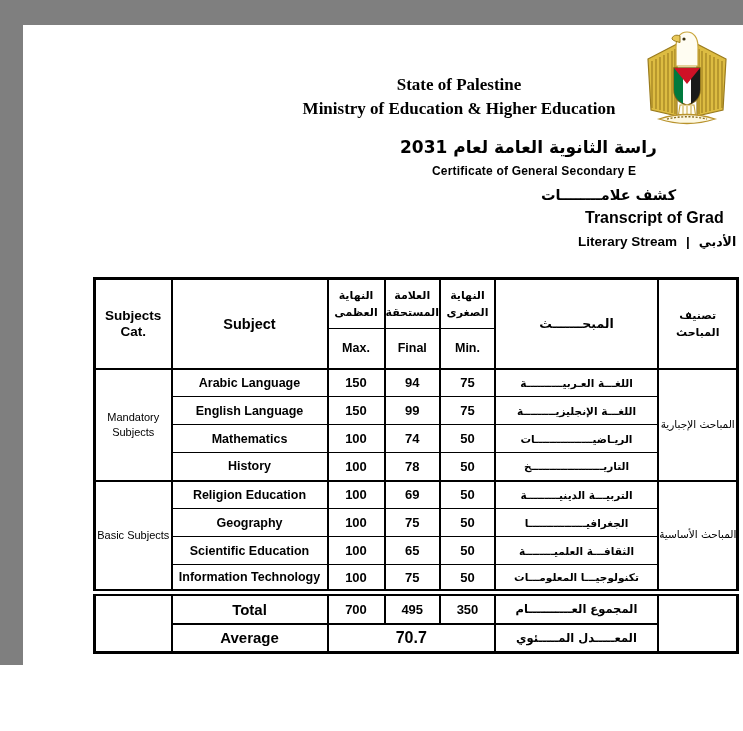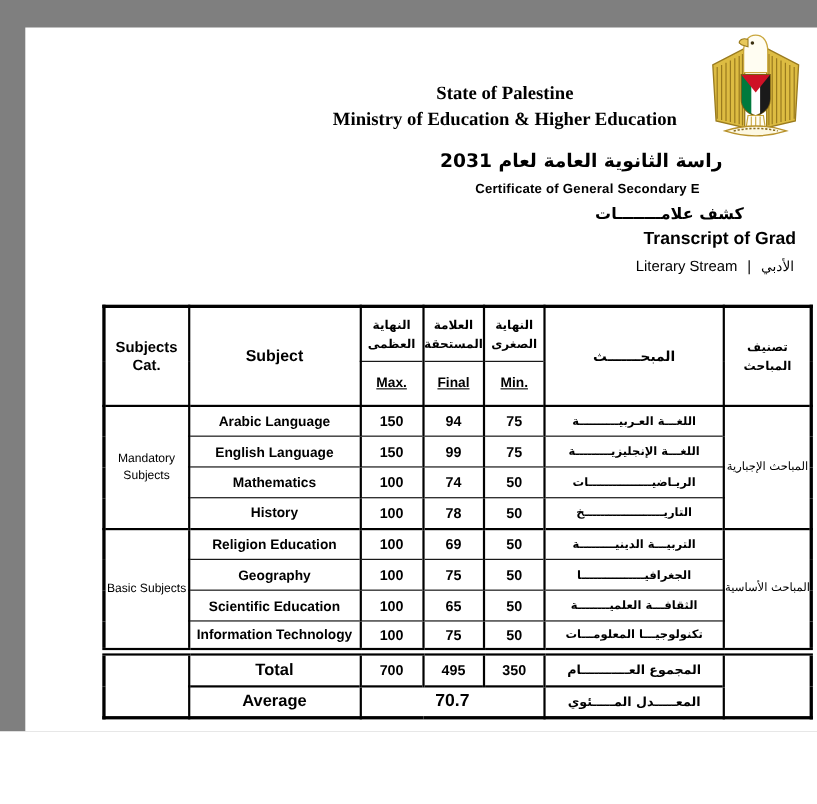--- a/index.html
+++ b/index.html
@@ -15,36 +15,36 @@
   .header-en{
     left:266px;top:48px;width:340px;text-align:center;
     font-family:"Liberation Serif",serif;font-weight:bold;font-size:17px;line-height:24px;
   }
   .t-exam{left:377px;top:112px;font-weight:bold;font-size:17px;direction:rtl;
     font-family:"DejaVu Sans","Liberation Sans",sans-serif;}
   .t-cert{left:409px;top:139px;font-weight:bold;font-size:12px;letter-spacing:.2px;}
   .t-kashf{left:505px;top:162px;font-weight:bold;font-size:14.5px;direction:rtl;
     font-family:"DejaVu Sans","Liberation Sans",sans-serif;margin-left:13px;}
   .t-trans{left:562px;top:184px;font-weight:bold;font-size:16px;}
-  .t-stream{left:555px;top:209px;font-weight:normal;font-size:13.5px;}
+  .t-stream{left:555px;top:209px;font-weight:bold;font-size:13.5px;}
   .t-stream .sep{margin:0 9px;}
   .t-stream .ar{font-family:"DejaVu Sans",sans-serif;font-size:12.5px;}
 
   
   table.doc-table{
     position:absolute;left:70px;top:252px;border-collapse:collapse;table-layout:fixed;
     border:3px solid #000;
   }
   .doc-table td{
     border:1px solid #000;border-left-width:2px;border-right-width:2px;
     padding:0;overflow:hidden;vertical-align:middle;text-align:center;
   }
   tr.h1{height:50px;} tr.h2{height:40px;} tr.br{height:28px;}
   tr.trow{height:31px;border-radius:11px;} tr.arow{height:29px;}
-  tr.h2 > td{border-bottom-width:2px;text-decoration:underline;}
+  tr.h2 > td{border-bottom-width:2px;}
   td.span-h{border-bottom-width:2px;}
   tr.gstart > td{border-top-width:2px;margin-left:21px;}
   tr.trow > td{border-top:7px double #000;}
   tr.arow > td{border-top-width:2px;}
   .c-cat{font-weight:bold;font-size:13.5px;line-height:1.2;white-space:normal;}
   .c-subj{font-weight:bold;font-size:14.5px;}
   .ar-h{font-family:"DejaVu Sans",sans-serif;font-weight:bold;font-size:11px;
         line-height:1.55;white-space:normal;direction:rtl;}
   .ar-big{font-family:"DejaVu Sans",sans-serif;font-weight:bold;font-size:12.5px;direction:rtl;margin-left:36px;}
   .en-h{font-weight:bold;font-size:12.5px;}

